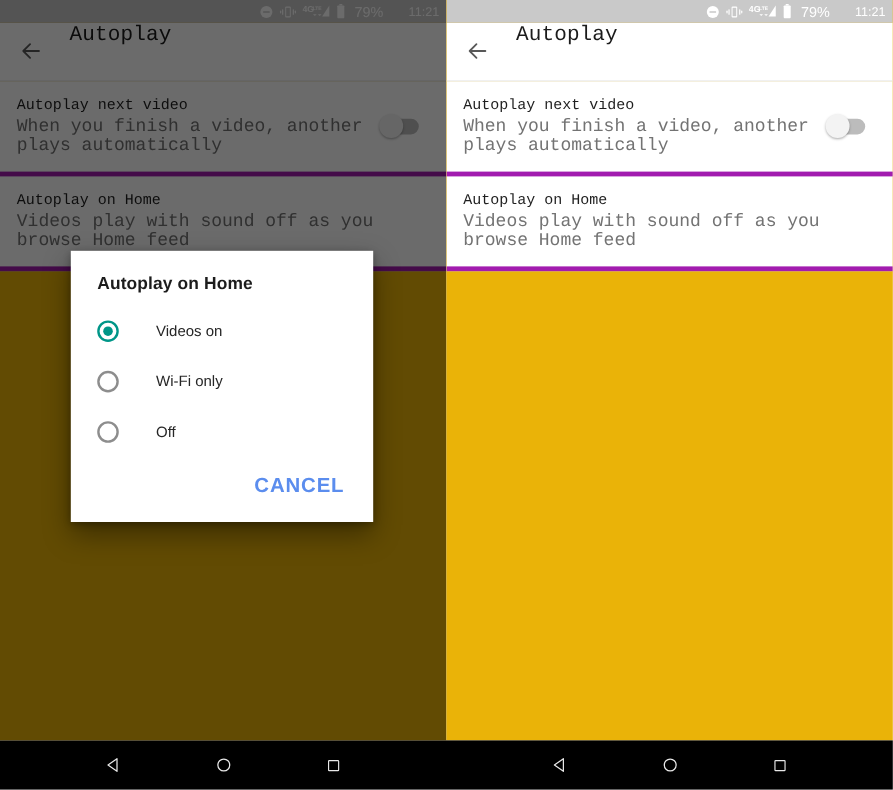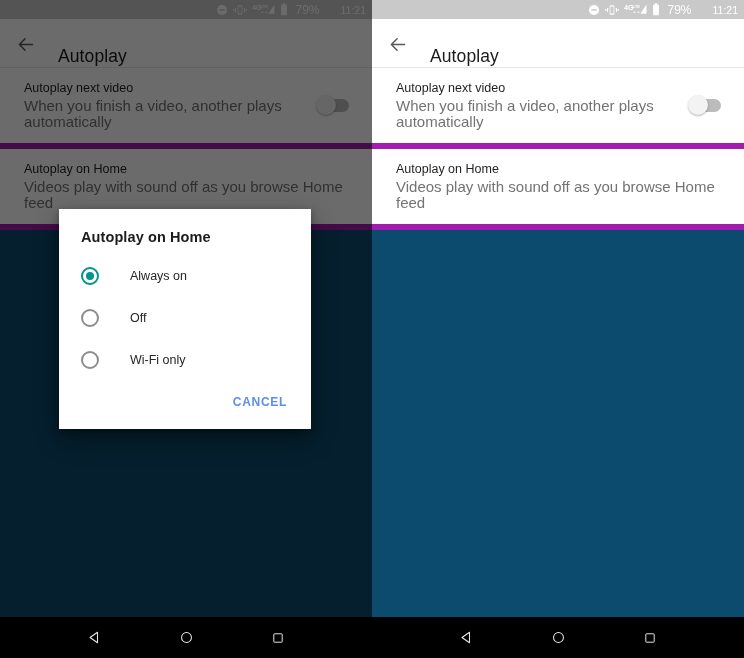--- a/index.html
+++ b/index.html
@@ -20,21 +20,21 @@
     height: 658px;
   }
 
   
   .panel {
     position: absolute;
     top: 0;
     width: 372px;
     height: 617px;
     overflow: hidden;
-    background: #0c4a6e;
+    background: #eab308;
   }
   .panel.left  { left: 0; }
   .panel.right { left: 372px; }
 
   
   .statusbar {
     position: relative;
     height: 19px;
     background: #c9c9c9;
     display: flex;
@@ -58,23 +58,24 @@
     font-size: 10.5px;
     color: #ffffff;
     margin-left: 16px;
   }
 
   
   .appbar {
     height: 49px;
     background: #ffffff;
     display: flex;
-    align-items: flex-end;
+    align-items: flex-start;
     border-bottom: 1px solid #e6e6e6;
     box-sizing: border-box;
+    font-family: Liberation Mono, monospace;
   }
   .back-btn {
     width: 46px;
     height: 46px;
     display: flex;
     align-items: center;
     justify-content: center;
     cursor: pointer;
     margin-left: 2px;
   }
@@ -87,25 +88,26 @@
   }
 
   
   .settings-list {
     background: #ffffff;
   }
   .list-item {
     position: relative;
     display: flex;
     align-items: center;
-    padding: 12px 14px 13px 24px;
+    padding: 12px 14px 13px 14px;
     box-sizing: border-box;
-    border-bottom: 6px solid #a21caf;
+    border-bottom: 4px solid #a21caf;
     min-height: 50px;
     cursor: pointer;
+    font-family: Liberation Mono, monospace;
   }
   .li-text { flex: 1; min-width: 0; }
   .li-title {
     font-size: 12.5px;
     color: #1f1f1f;
     line-height: 17px;
   }
   .li-sub {
     font-size: 15px;
     color: #737373;
@@ -205,21 +207,21 @@
     font-size: 12.5px;
     color: #262626;
     margin-left: 31px;
   }
   .dialog-actions {
     display: flex;
     justify-content: flex-end;
     padding: 8px 16px 14px 16px;
   }
   .dialog-btn {
-    font-size: 12px;
+    font-size: 17px;
     font-weight: bold;
     color: #5b8dee;
     letter-spacing: 0.7px;
     padding: 6px 8px;
     cursor: pointer;
     background: none;
     border: none;
     font-family: "Liberation Sans", sans-serif;
   }
 
@@ -317,29 +319,29 @@
       </div>
     </div>
 
     <div class="scrim"></div>
 
     <div class="dialog">
       <div class="dialog-title">Autoplay on Home</div>
       <div class="radio-list">
         <div class="radio-row">
           <span class="radio checked"></span>
-          <span class="radio-label">Always on</span>
+          <span class="radio-label">Videos on</span>
+        </div>
+        <div class="radio-row">
+          <span class="radio"></span>
+          <span class="radio-label">Wi-Fi only</span>
         </div>
         <div class="radio-row">
           <span class="radio"></span>
           <span class="radio-label">Off</span>
-        </div>
-        <div class="radio-row">
-          <span class="radio"></span>
-          <span class="radio-label">Wi-Fi only</span>
         </div>
       </div>
       <div class="dialog-actions">
         <button class="dialog-btn">CANCEL</button>
       </div>
     </div>
   </div>
 
   <div class="panel right">
 

